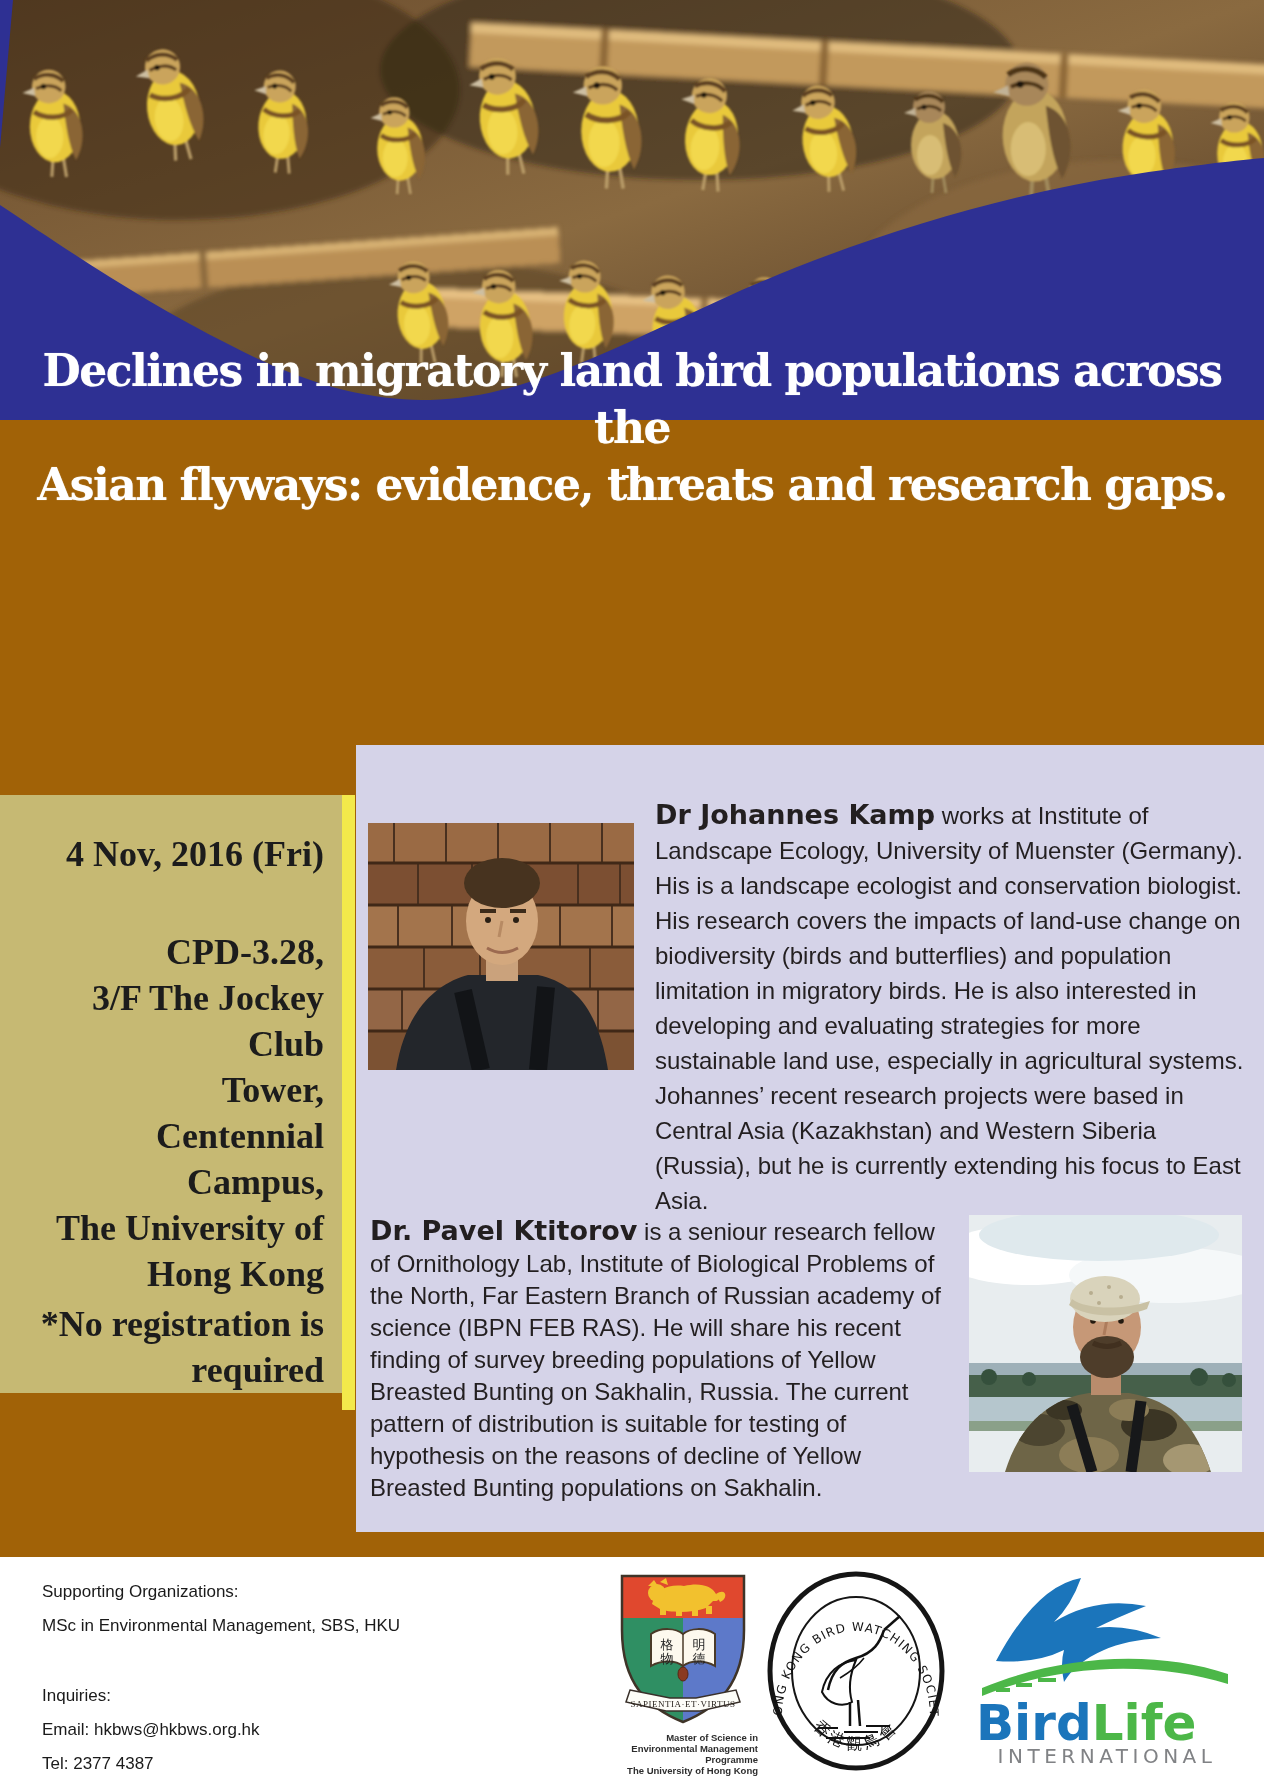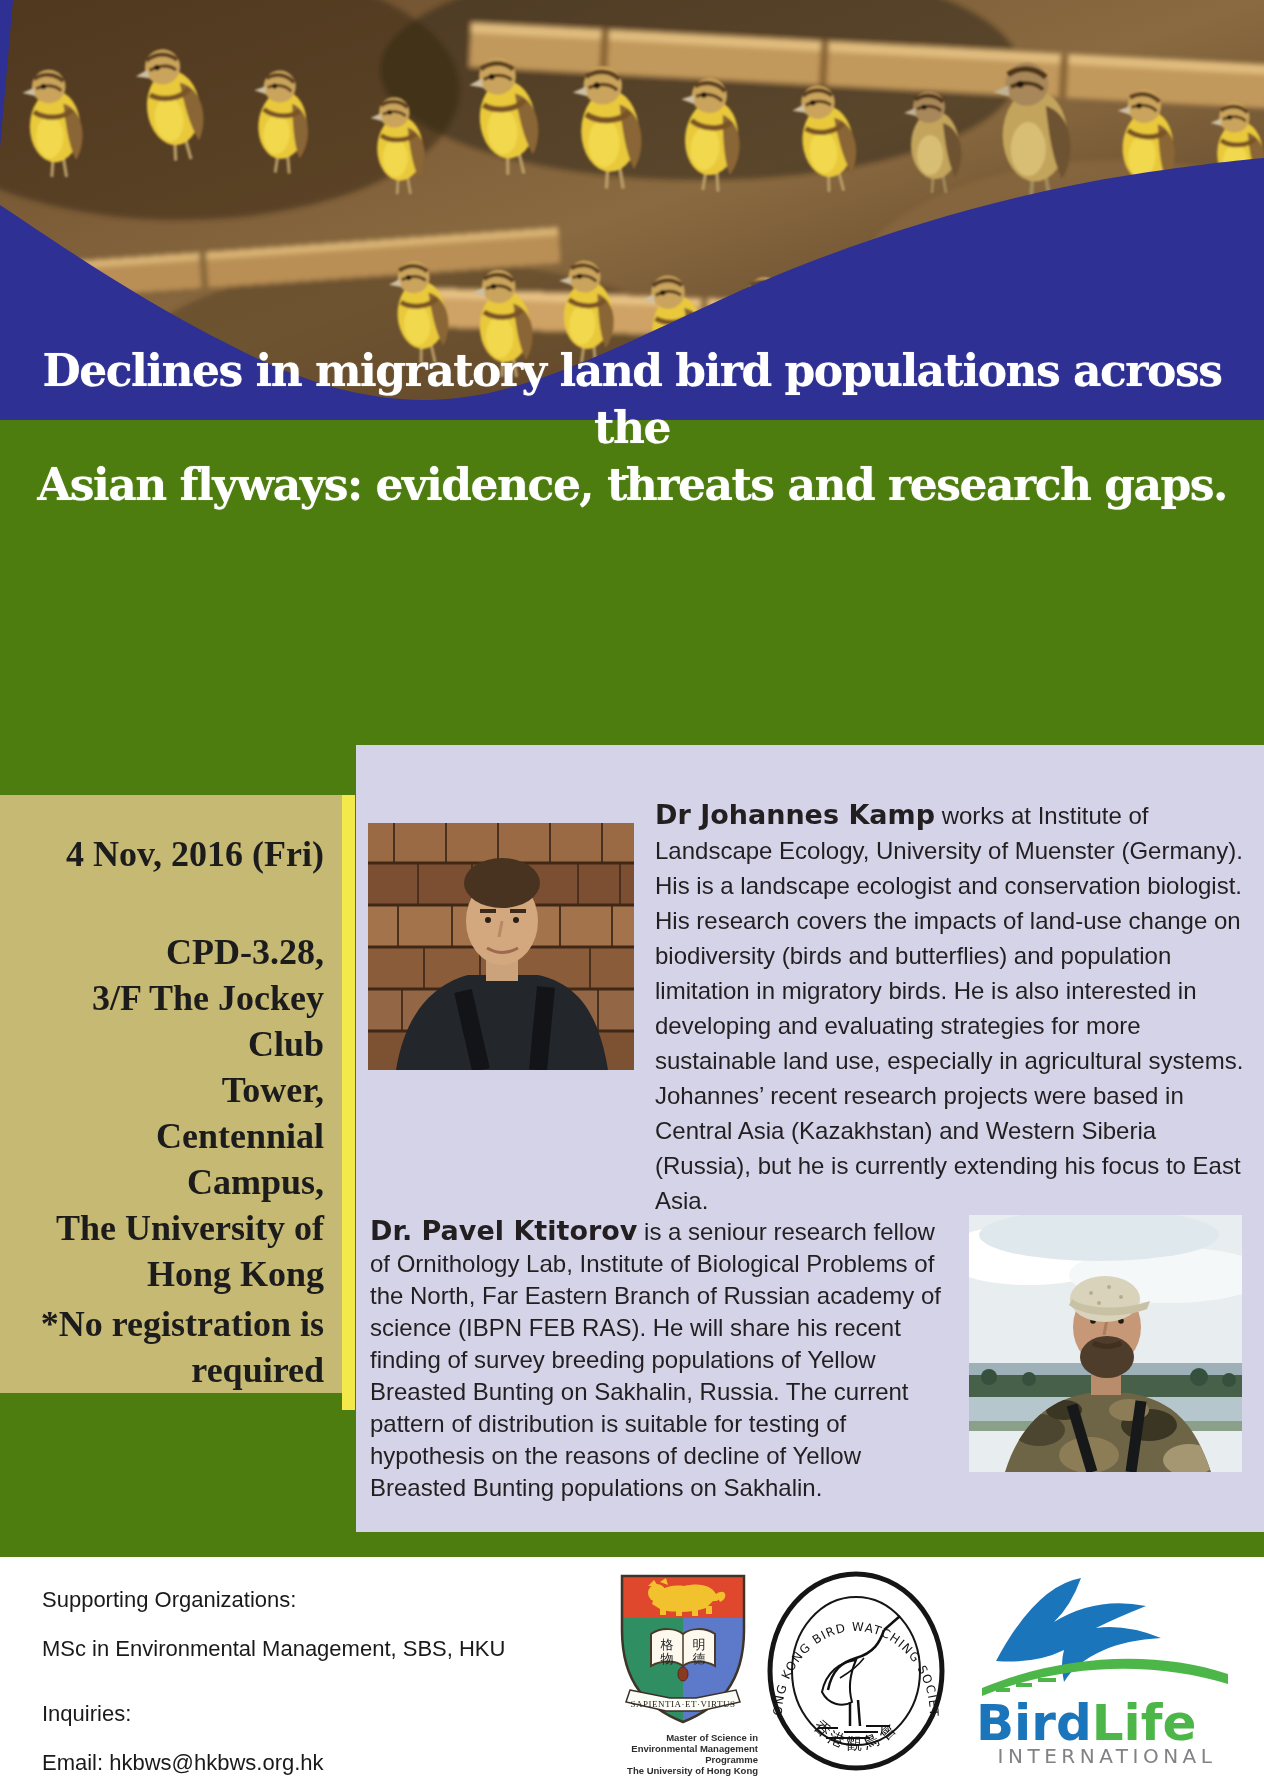--- a/index.html
+++ b/index.html
@@ -1,16 +1,16 @@
 <!DOCTYPE html>
 <html><head>
 <meta charset="utf-8">
 <style>
   html,body{margin:0;padding:0;background:#555;}
-  #poster{position:relative;width:1264px;height:1790px;background:#4d7c0f;overflow:hidden;
+  #poster{position:relative;width:1264px;height:1790px;background:#a16207;overflow:hidden;
           font-family:"Liberation Sans",sans-serif;}
   
   #header-photo{position:absolute;left:0;top:0;width:1264px;height:420px;}
   
   .title-block{position:absolute;left:0;width:1264px;text-align:center;color:#ffffff;
                font-family:"DejaVu Serif","Liberation Serif",serif;font-weight:bold;}
   #main-title{top:342px;font-size:44px;line-height:57px;letter-spacing:-1.5px;
               text-shadow:0 0 1px rgba(255,255,255,.6);}
   #title-sep{top:462px;font-size:22px;letter-spacing:2px;}
   #sub-title{top:518px;font-size:40px;line-height:48px;letter-spacing:-1px;
@@ -29,23 +29,23 @@
   .photo{position:absolute;}
   .bio{position:absolute;margin:0;color:#231f20;font-size:24px;line-height:35px;
        font-family:"Liberation Sans",sans-serif;}
   .bio .bio-name{font-family:"DejaVu Sans",sans-serif;font-weight:bold;font-size:27px;}
   #jk-bio{left:299px;top:52px;width:592px;}
   #pk-bio{left:14px;top:470px;width:588px;line-height:32px;}
   #jk-photo{left:12px;top:78px;}
   #pk-photo{left:613px;top:470px;}
   
   #footer{position:absolute;left:0;top:1557px;width:1264px;height:233px;background:#ffffff;color:#1a1a1a;}
-  .ft-block{position:absolute;left:42px;font-size:22px;line-height:49px;white-space:pre-line;}
+  .ft-block{position:absolute;left:42px;font-size:17px;line-height:34px;white-space:pre-line;}
   #ft-support{top:18px;}
-  #ft-inquiries{top:122px;margin-top:10px;}
+  #ft-inquiries{top:122px;}
   .logo{position:absolute;}
   #hku-caption{width:150px;text-align:right;font-size:9.5px;line-height:11px;font-weight:bold;
                color:#2d2d2d;white-space:pre-line;margin-top:2px;}
 </style>
 </head>
 <body>
 
 <div id="poster">
 
   <svg id="header-photo" viewBox="0 0 1264 420" preserveAspectRatio="none">

